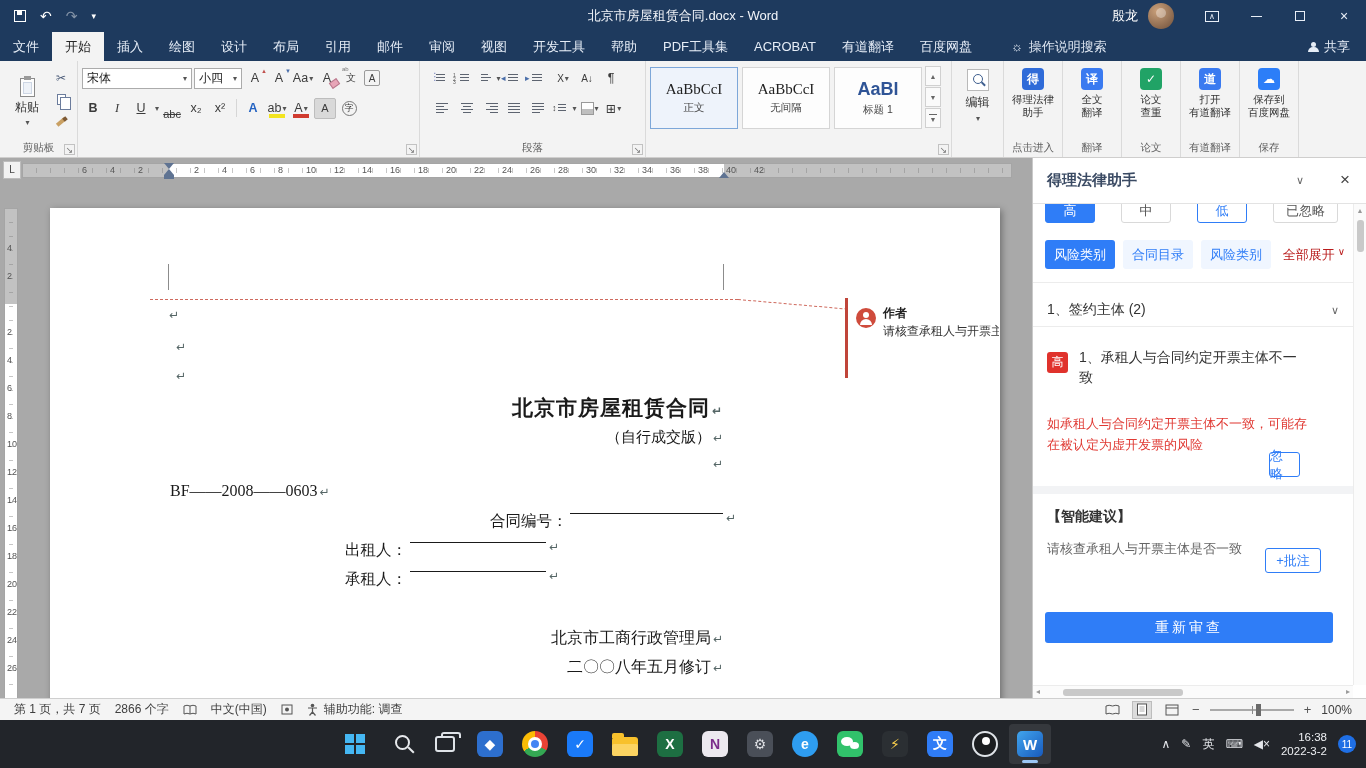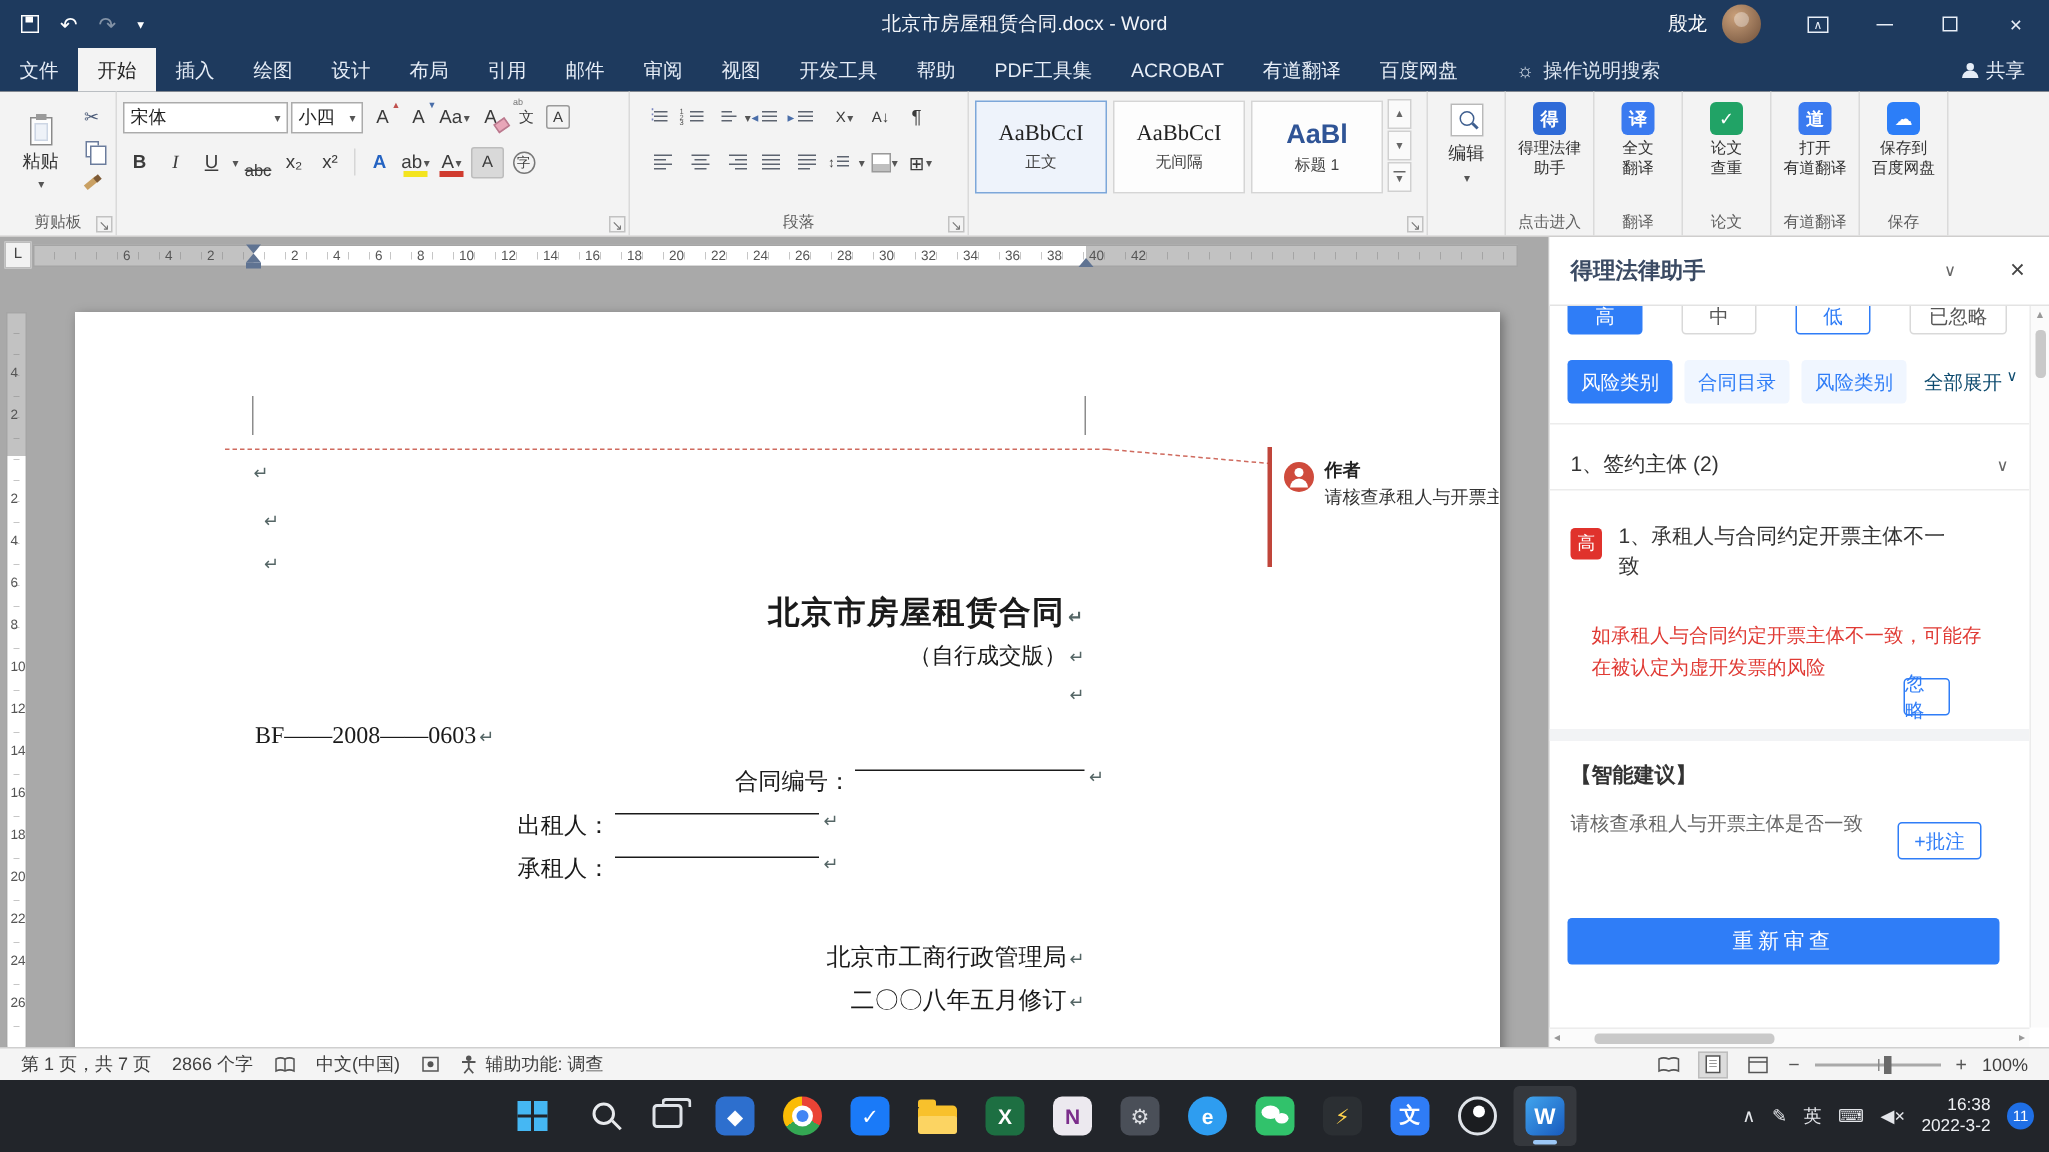--- a/index.html
+++ b/index.html
@@ -154,27 +154,27 @@
   .p-caret{position:absolute;right:62px;top:16px;font-size:11px;color:#666;}
   .p-close{position:absolute;right:16px;top:12px;font-size:17px;color:#444;}
   .p-body{position:absolute;top:46px;left:0;right:13px;bottom:13px;overflow:hidden;}
   .pfilters{position:absolute;top:-6px;left:12px;display:flex;gap:26px;}
   .pfilter{min-width:50px;height:25px;padding:0 12px;display:flex;align-items:center;justify-content:center;font-size:13px;border-radius:3px;background:#fff;border:1px solid #d9d9d9;color:#555;white-space:nowrap;}
   .pfilter.f0{background:#2f7df7;border-color:#2f7df7;color:#fff;}
   .pfilter.f2{border-color:#2f7df7;color:#2f7df7;}
   .ptabs{position:absolute;top:36px;left:12px;right:8px;display:flex;align-items:center;gap:8px;}
   .ptab{height:29px;padding:0 9px;display:flex;align-items:center;font-size:13px;border-radius:3px;color:#2f7df7;background:#f0f6ff;}
   .ptab.sel{background:#2f7df7;color:#fff;}
-  .p-expand{margin-left:auto;font-size:13px;color:#0c4a6e;display:flex;align-items:flex-start;gap:3px;}
+  .p-expand{margin-left:auto;font-size:13px;color:#b91c1c;display:flex;align-items:flex-start;gap:3px;}
   .hline{position:absolute;left:0;right:0;height:1px;background:#ececec;}
   .p-section{position:absolute;top:90px;left:14px;right:14px;height:32px;display:flex;align-items:center;font-size:14px;color:#333;}
   .p-chev{margin-left:auto;font-size:11px;color:#666;}
   .riskbadge{position:absolute;left:14px;top:148px;width:21px;height:21px;border-radius:3px;background:#e0322c;color:#fff;font-size:12px;display:flex;align-items:center;justify-content:center;}
   .risktitle{position:absolute;left:46px;top:143px;width:228px;font-size:14px;color:#333;line-height:20px;}
-  .riskdesc{position:absolute;left:28px;top:209px;width:264px;font-size:13px;color:#e03a34;line-height:21px;}
+  .riskdesc{position:absolute;left:14px;top:209px;width:264px;font-size:13px;color:#e03a34;line-height:21px;}
   .btn-outline{position:absolute;display:flex;align-items:center;justify-content:center;border:1px solid #2f7df7;color:#2f7df7;background:#fff;border-radius:3px;font-size:13px;}
   .btn-ignore{left:236px;top:248px;width:31px;height:25px;}
   .thickdiv{position:absolute;left:0;right:0;top:282px;height:8px;background:#f2f3f5;}
   .p-sugg-title{position:absolute;left:14px;top:304px;font-size:14px;font-weight:bold;color:#333;}
   .p-sugg-text{position:absolute;left:14px;top:334px;width:200px;font-size:13px;color:#666;line-height:22px;}
   .btn-comment{left:232px;top:344px;width:56px;height:25px;}
   .btn-review{position:absolute;left:12px;top:408px;width:288px;height:31px;background:#2f7df7;color:#fff;font-size:14px;letter-spacing:3px;border-radius:3px;display:flex;align-items:center;justify-content:center;}
   .p-vscroll{position:absolute;top:46px;right:0;bottom:13px;width:13px;background:#fbfbfb;border-left:1px solid #ececec;}
   .p-vscroll .sarrow{position:absolute;top:3px;left:0;right:0;text-align:center;font-size:7px;color:#999;}
   .p-vthumb{position:absolute;top:16px;left:3px;width:7px;height:32px;background:#c9c9c9;border-radius:3px;}

